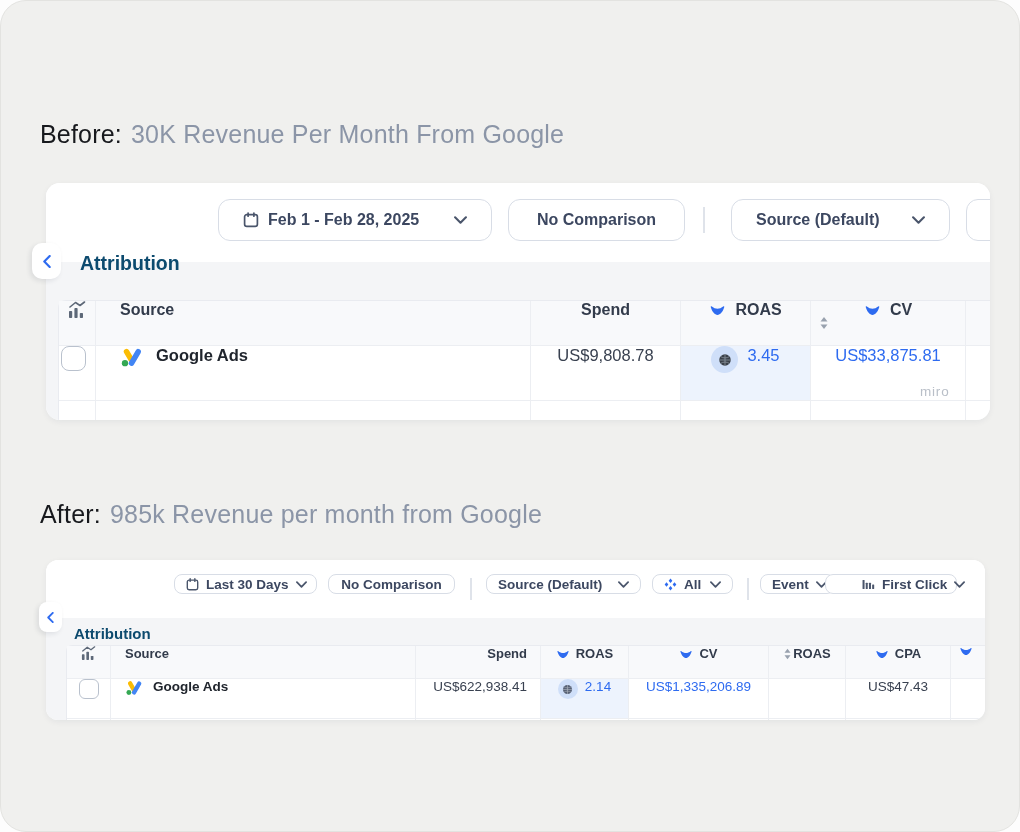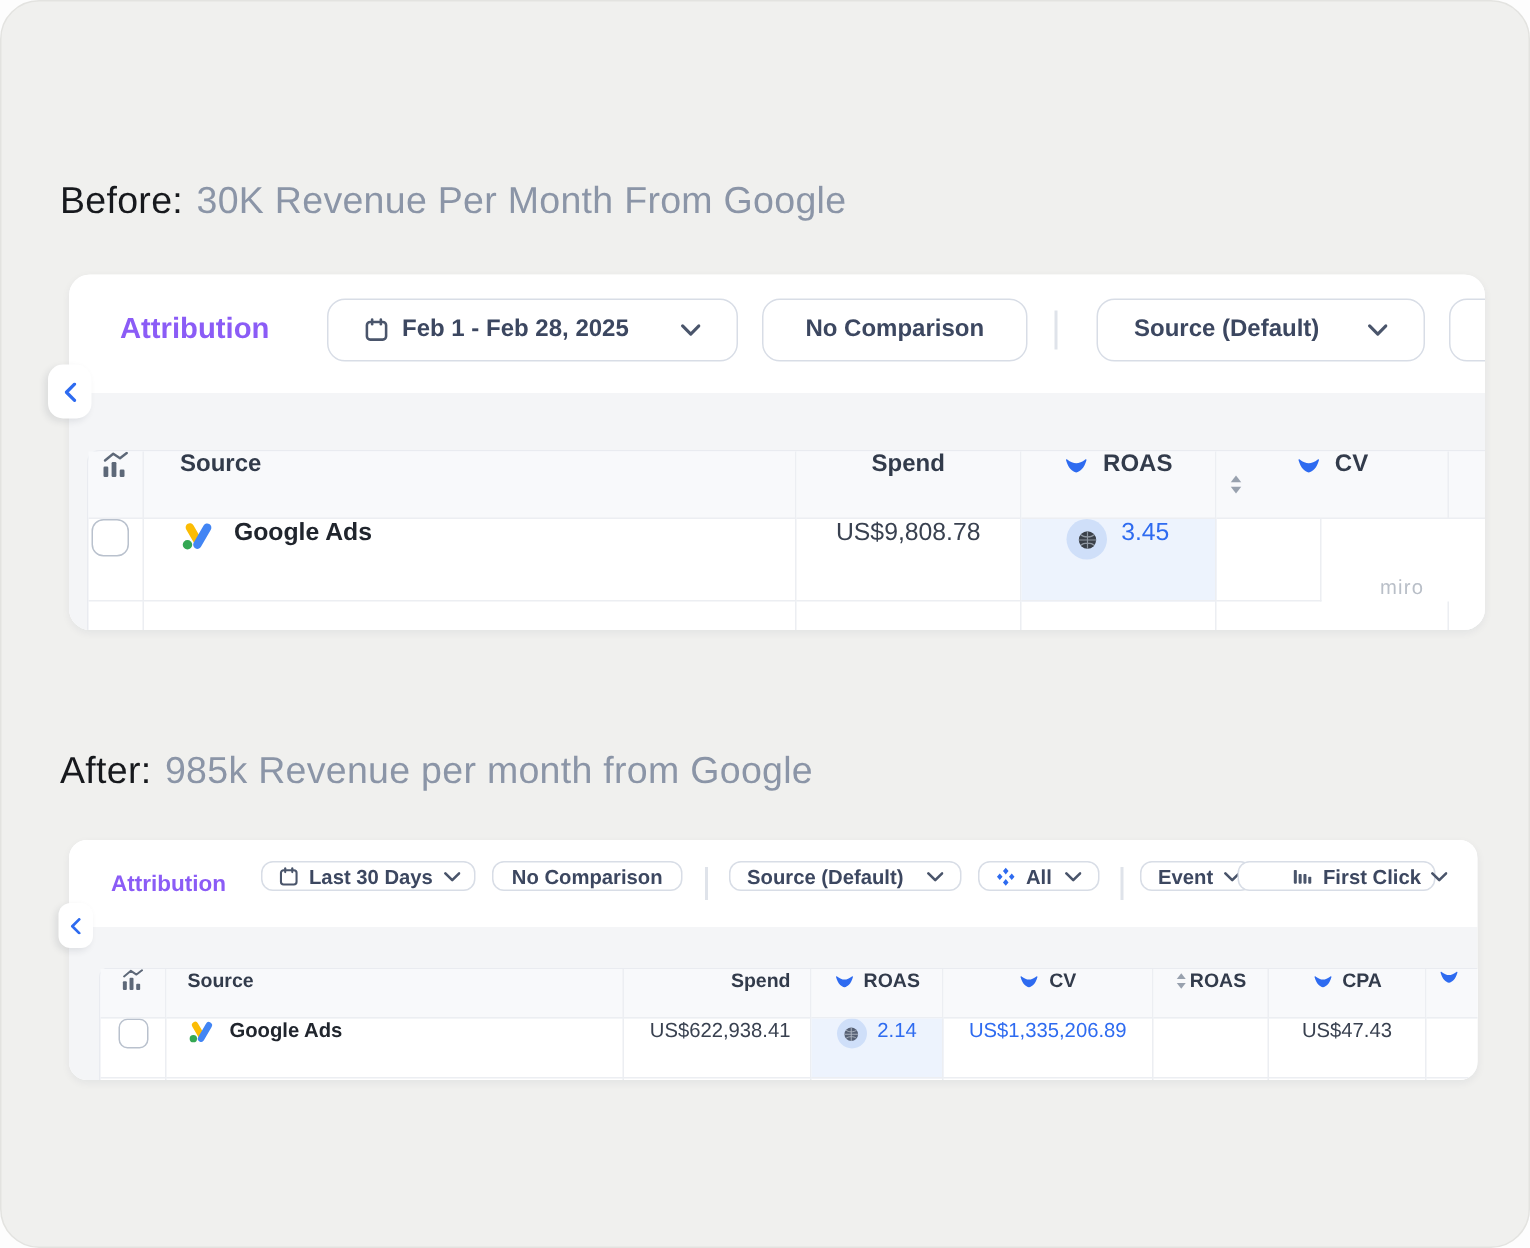--- a/index.html
+++ b/index.html
@@ -26,21 +26,21 @@
   #panel2 .panel-body{top:58px;}
 
   
   .collapse-tab{position:absolute;background:#fff;display:flex;align-items:center;justify-content:center;
     box-shadow:-2px 2px 5px rgba(25,35,60,.10);cursor:pointer;z-index:5;}
   #tab1{left:32px;top:243px;width:29px;height:36px;border-radius:10px;}
   #tab2{left:39px;top:602px;width:23px;height:30px;border-radius:8px;}
 
   
   .toolbar{position:absolute;left:0;right:0;top:0;background:#fff;}
-  .tb-title{position:absolute;color:#8b5cf6;white-space:nowrap;}
+  .tb-title{position:absolute;color:#0c4a6e;white-space:nowrap;margin-top:44px;}
   #panel1 .tb-title{left:34px;top:25px;font-size:19.5px;font-weight:700;}
   #panel2 .tb-title{left:28px;top:21px;font-size:15px;font-weight:700;}
   .btn{position:absolute;display:flex;align-items:center;background:#fff;border:1.5px solid #d8dde6;
     box-sizing:border-box;color:#3c4760;cursor:pointer;white-space:nowrap;}
   #panel1 .btn{top:16px;height:42px;border-radius:12px;font-size:16px;font-weight:600;gap:9px;padding:0 24px;}
   #panel2 .btn{top:14px;height:20px;border-radius:8px;font-size:13.5px;font-weight:600;gap:7px;padding:0 11px;border-width:1.3px;}
   .btn.center{justify-content:center;}
   .vdiv{position:absolute;width:1.5px;background:#dfe3ea;}
   #panel1 .vdiv{top:24px;height:26px;}
   #panel2 .vdiv{top:18px;height:22px;}
@@ -224,20 +224,23 @@
       </div>
       <div class="td c4 roas-cell">
         <span class="chip">
           <svg viewBox="0 0 16 16" width="14" height="14">
               <circle cx="8" cy="8" r="6.6" fill="#3a4049"></circle>
               <path d="M1.4 8 H14.6 M8 1.4 V14.6 M3 4 C5 6.2 11 6.2 13 4 M3 12 C5 9.8 11 9.8 13 12" stroke="#8e96a1" stroke-width=".9" fill="none"></path>
             </svg>
         </span>
         <span class="val blue">3.45</span>
       </div>
+      <div class="td c5">
+        <span class="val blue">US$33,875.81</span>
+      </div>
       <div class="td c6"></div>
     </div>
 
     <div class="tr row2">
       <div class="td c1">
         <span class="checkbox"></span>
       </div>
       <div class="td c2"></div>
       <div class="td c3"></div>
       <div class="td c4"></div>

